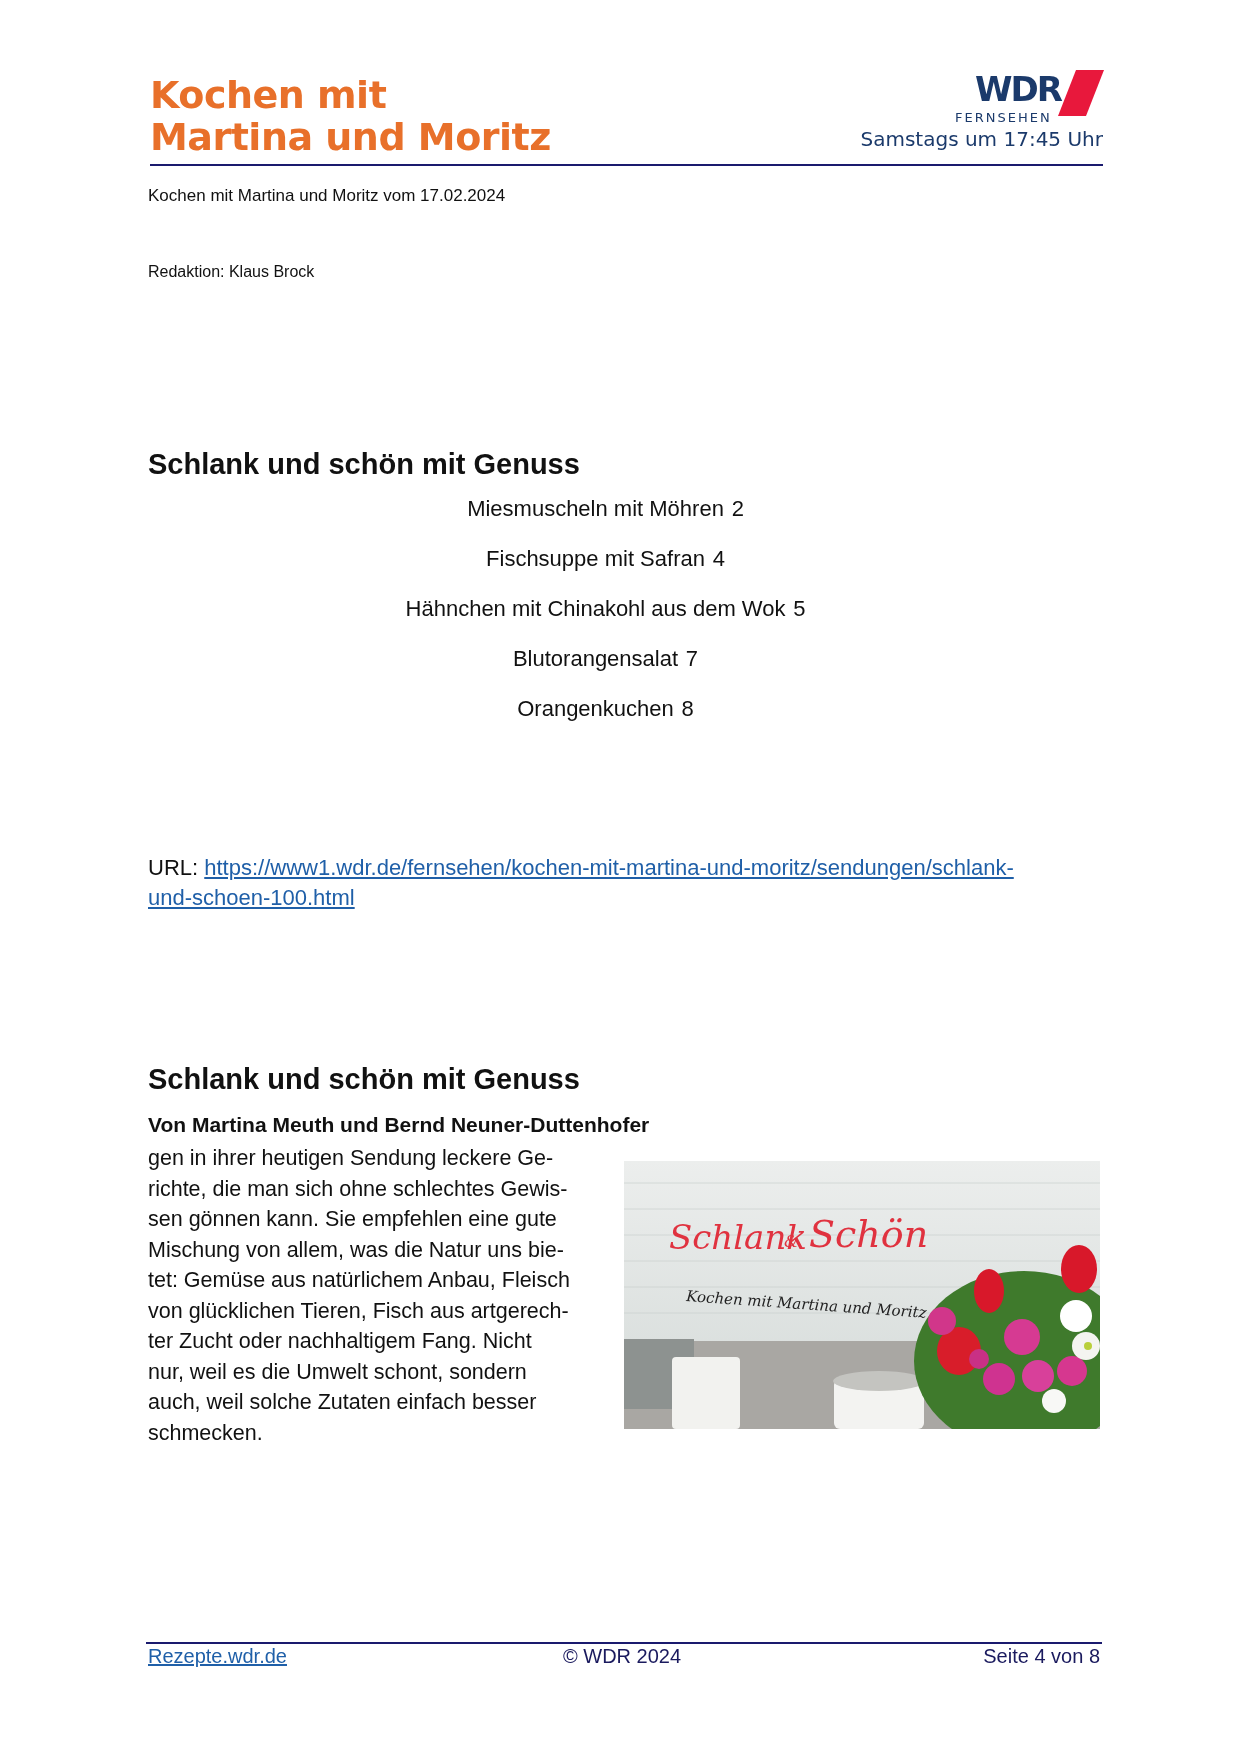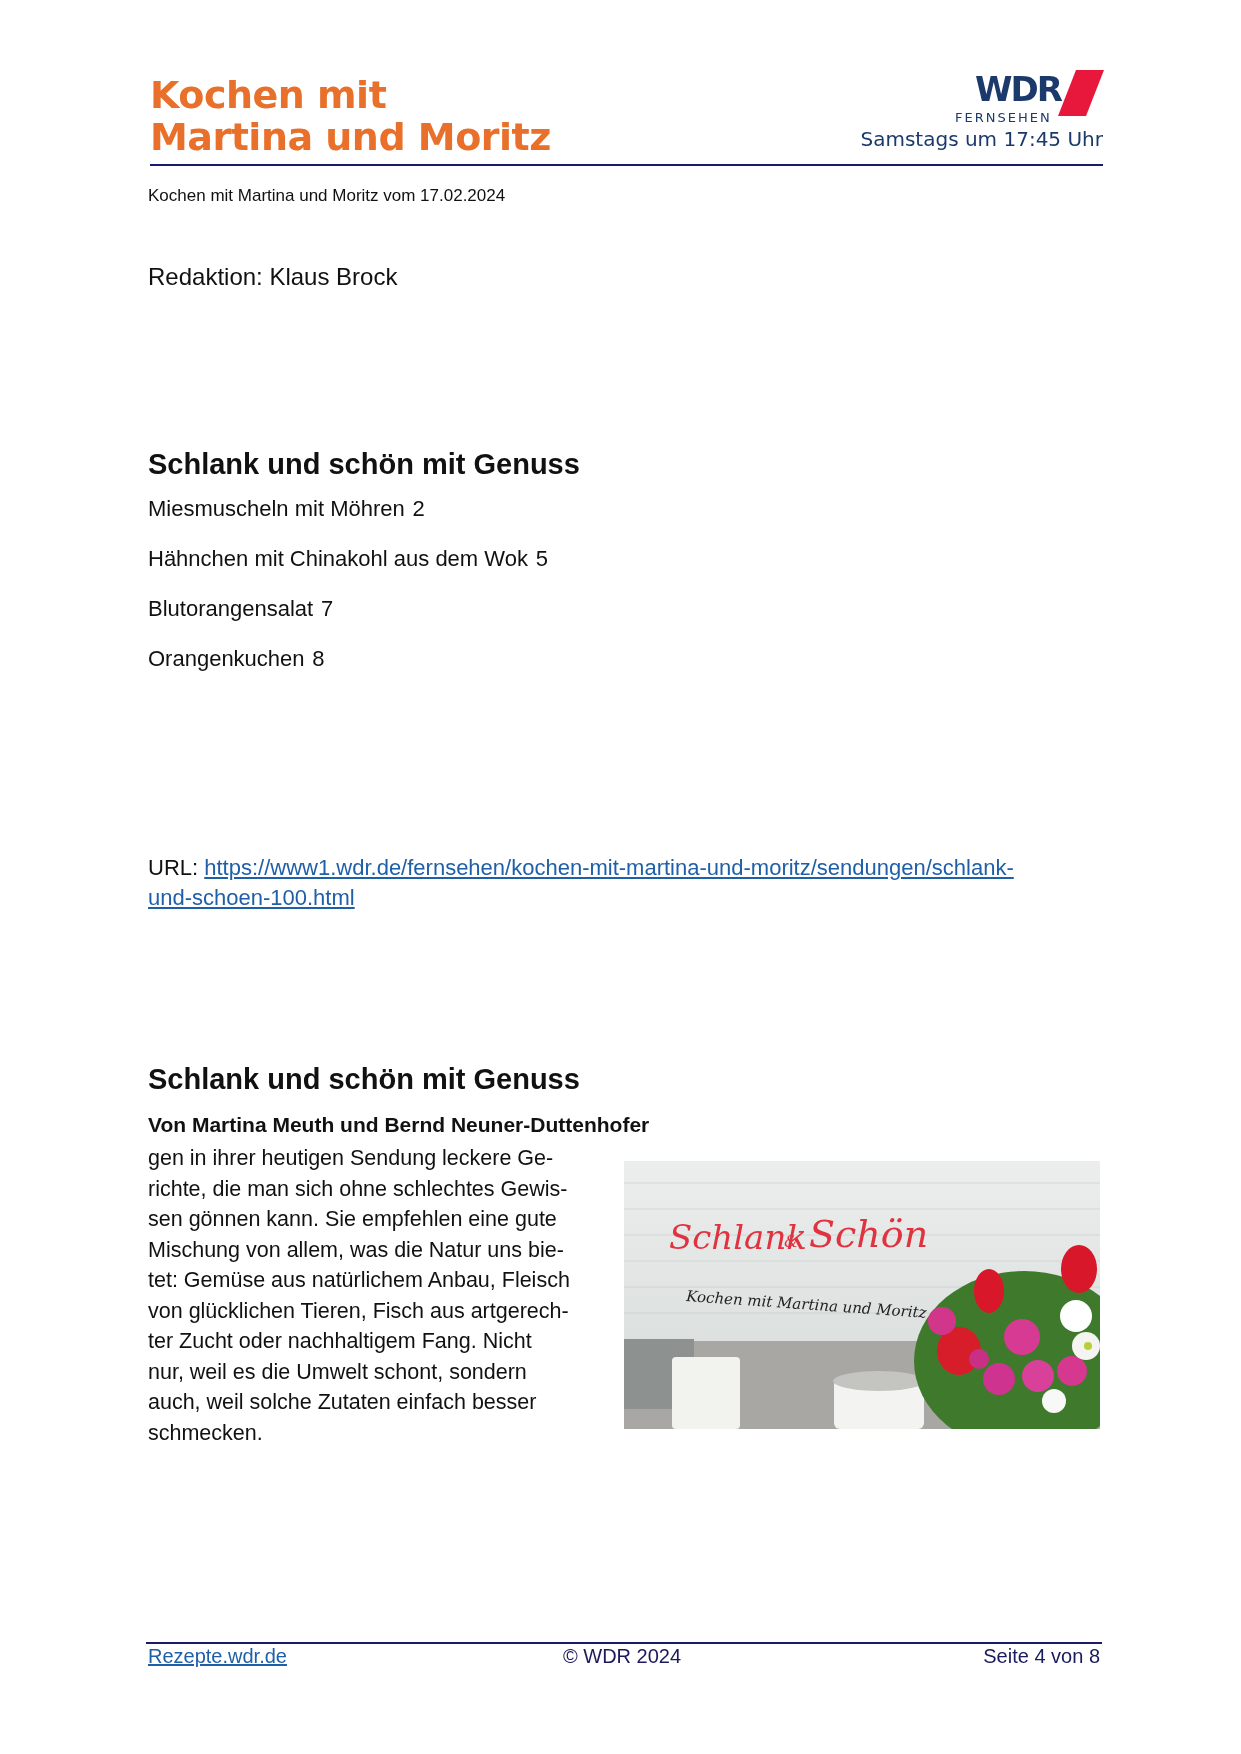--- a/index.html
+++ b/index.html
@@ -10,25 +10,25 @@
 
   .wdr-logo { position: absolute; left: 955px; top: 68px; width: 150px; height: 56px; }
   .wdr-text { position: absolute; left: 20px; top: 4px; font-family: "DejaVu Sans", sans-serif; font-weight: bold; font-size: 34px; color: #1b3a6b; letter-spacing: -2px; line-height: 34px; }
   .wdr-fern { position: absolute; left: 0px; top: 43px; font-family: "DejaVu Sans", sans-serif; font-size: 13px; letter-spacing: 2px; color: #1b3a6b; line-height: 14px; }
 
   .sendezeit { position: absolute; right: 138px; top: 127px; font-family: "DejaVu Sans", sans-serif; font-size: 20px; color: #1b3a6b; white-space: nowrap; }
   .header-rule { position: absolute; left: 150px; top: 164px; width: 953px; height: 2px; background: #1a1a6e; }
 
   .meta-line { position: absolute; left: 148px; font-size: 18px; color: #111; white-space: nowrap; }
   .meta-date { top: 186px; font-size: 17px; }
-  .meta-redaktion { top: 263px; font-size: 24px; }
+  .meta-redaktion { top: 263px; font-size: 16px; }
 
   .toc-title { position: absolute; left: 148px; top: 448px; font-weight: bold; font-size: 29px; white-space: nowrap; }
   .toc-list { position: absolute; left: 148px; top: 496px; width: 915px; }
-  .toc-row { display: flex; justify-content: flex-start; align-items: baseline; height: 50px; font-size: 22px; }
+  .toc-row { display: flex; justify-content: center; align-items: baseline; height: 50px; font-size: 22px; }
   .toc-row .pg { width: 20px; text-align: right; }
 
   .url-block { position: absolute; left: 148px; top: 853px; width: 950px; font-size: 22px; line-height: 30px; }
   .url-block a { color: #1f5fa8; text-decoration: underline; }
 
   .article-title { position: absolute; left: 148px; top: 1063px; font-weight: bold; font-size: 29px; white-space: nowrap; }
   .article-author { position: absolute; left: 148px; top: 1113px; font-weight: bold; font-size: 21px; white-space: nowrap; }
   .article-body { position: absolute; left: 148px; top: 1143px; width: 460px; font-size: 21.5px; line-height: 30.5px; }
   .article-body div { white-space: nowrap; }
 
@@ -60,20 +60,24 @@
 <div class="header-rule"></div>
 
 <div class="meta-line meta-date">Kochen mit Martina und Moritz vom 17.02.2024</div>
 <div class="meta-line meta-redaktion">Redaktion: Klaus Brock</div>
 
 <div class="toc-title">Schlank und schön mit Genuss</div>
 <div class="toc-list">
   <div class="toc-row">
     <span>Miesmuscheln mit Möhren</span>
     <span class="pg">2</span>
+  </div>
+  <div class="toc-row">
+    <span>Fischsuppe mit Safran</span>
+    <span class="pg">4</span>
   </div>
   <div class="toc-row">
     <span>Hähnchen mit Chinakohl aus dem Wok</span>
     <span class="pg">5</span>
   </div>
   <div class="toc-row">
     <span>Blutorangensalat</span>
     <span class="pg">7</span>
   </div>
   <div class="toc-row">

